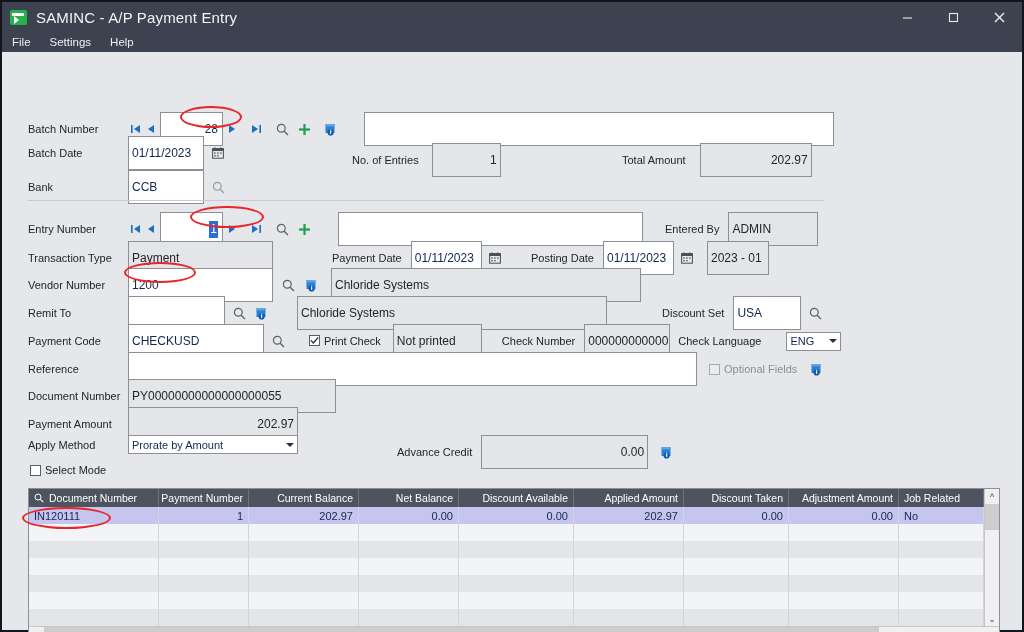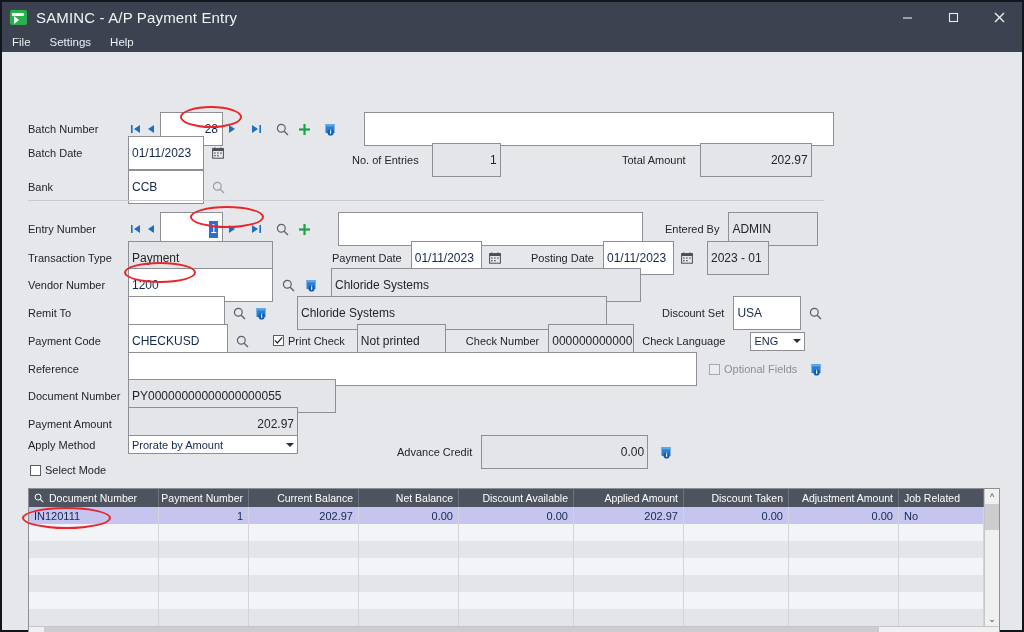--- a/index.html
+++ b/index.html
@@ -382,21 +382,21 @@
       <div class="tool" style="margin-left:5px;">
         <svg width="13" height="13" viewBox="0 0 13 13">
             <circle cx="5.3" cy="5.3" r="3.9" fill="none" stroke="#5b6069" stroke-width="1.2"></circle>
             <line x1="8.2" y1="8.2" x2="12" y2="12" stroke="#5b6069" stroke-width="1.3"></line>
           </svg>
       </div>
     </div>
 
     <div class="row" style="left:26px; top:272px;">
       <div class="lbl" style="width:100px;">Payment Code</div>
-      <div class="fld" style="width:100px;">CHECKUSD</div>
+      <div class="fld" style="width:136px;">CHECKUSD</div>
       <div class="tool" style="margin-left:5px;">
         <svg width="13" height="13" viewBox="0 0 13 13">
             <circle cx="5.3" cy="5.3" r="3.9" fill="none" stroke="#5b6069" stroke-width="1.2"></circle>
             <line x1="8.2" y1="8.2" x2="12" y2="12" stroke="#5b6069" stroke-width="1.3"></line>
           </svg>
       </div>
       <div style="display:flex; align-items:flex-start; margin-left:22px;">
         <span class="cbx">
           <svg class="tick" viewBox="0 0 9 9">
               <path d="M0.8 4.4 L3.3 7 L8.2 1.3" fill="none" stroke="#23272e" stroke-width="1.2"></path>

